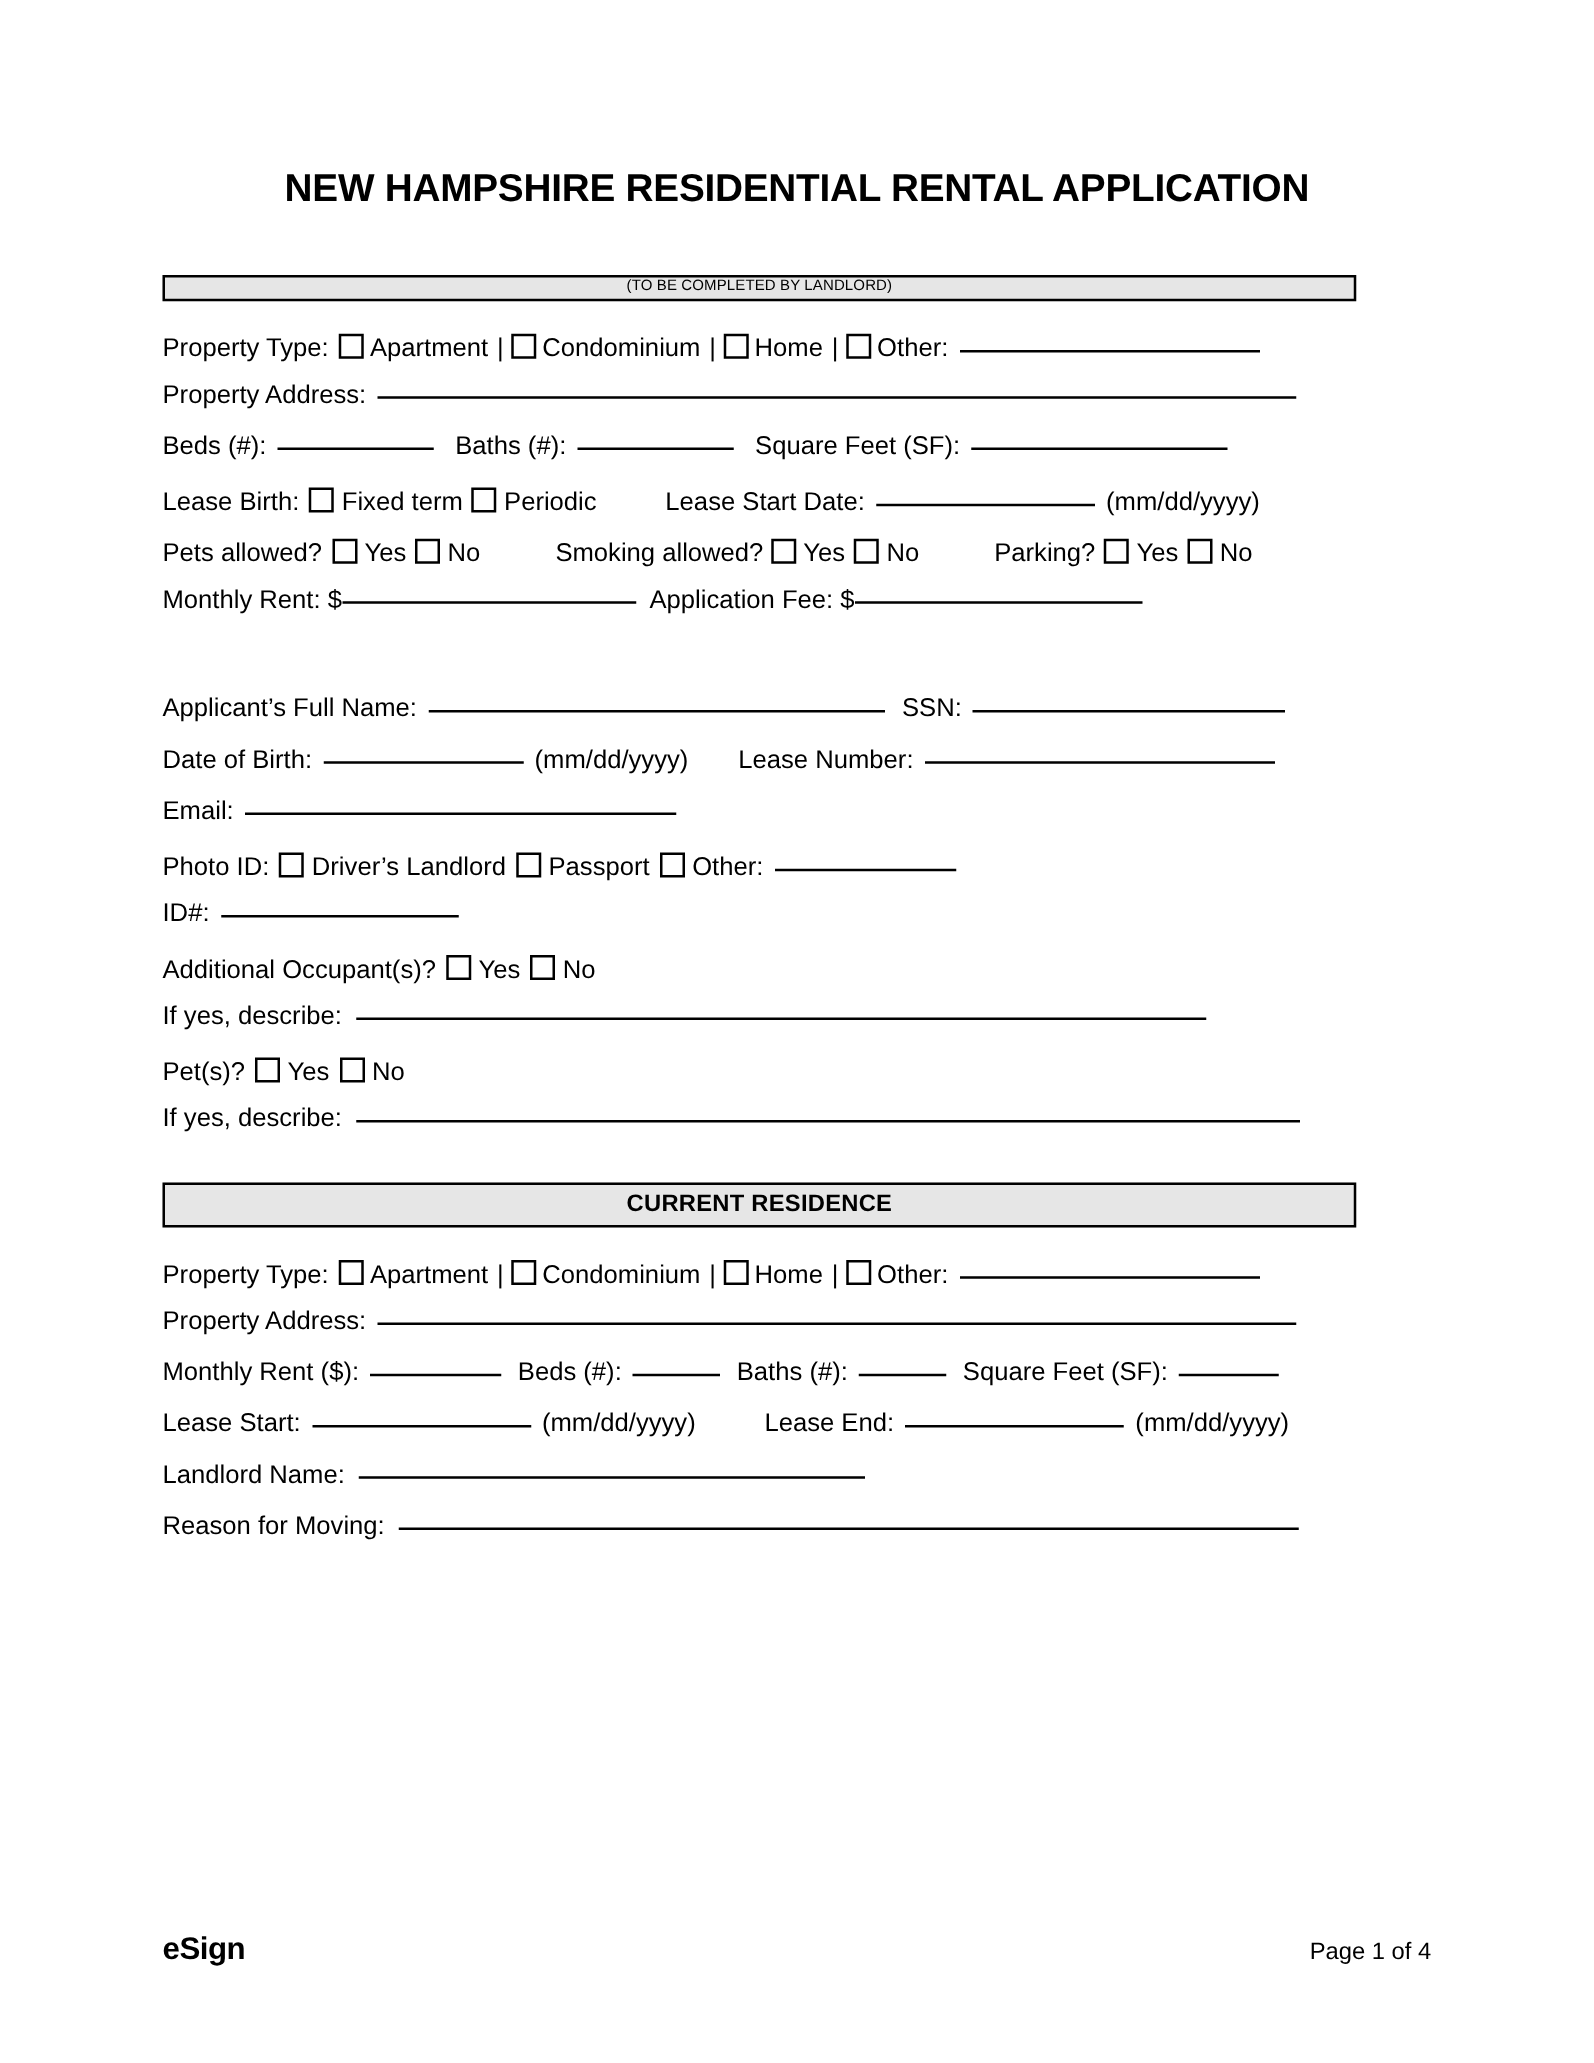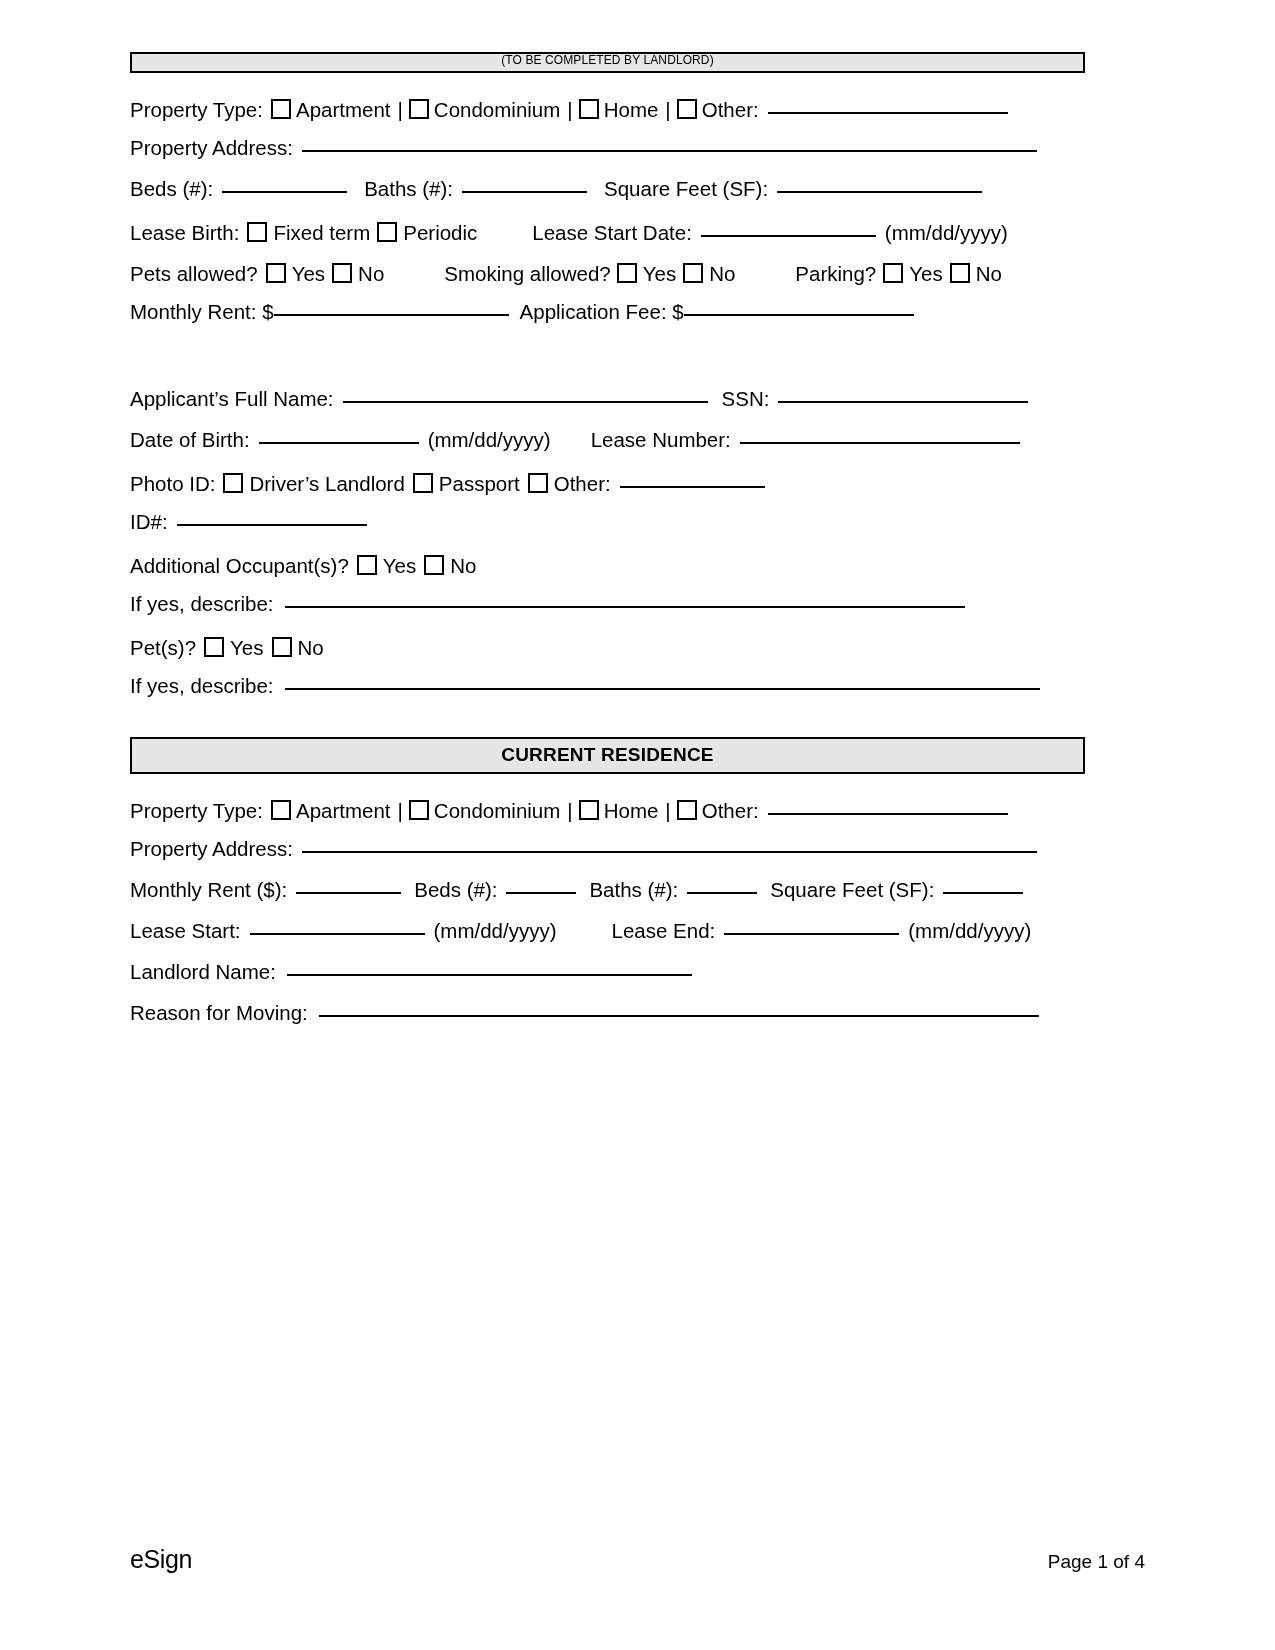--- a/index.html
+++ b/index.html
@@ -108,34 +108,35 @@
     position: absolute;
     left: 130px;
     right: 130px;
     top: 1545px;
     display: flex;
     justify-content: space-between;
     align-items: baseline;
   }
   .footer .brand {
     font-size: 25px;
-    font-weight: normal;
+    font-weight: bold;
     letter-spacing: -0.4px;
   }
   .footer .pagenum {
     font-size: 19px;
   }
   .gap-md { height: 24px; }
   .gap-lg { height: 30px; }
 </style>
 </head>
 <body>
 
 <div class="page">
 
+  <div class="doc-title">NEW HAMPSHIRE RESIDENTIAL RENTAL APPLICATION</div>
 
   <div class="gap-lg"></div>
   <div style="height:22px"></div>
 
   <div class="section-bar tall">
     <div class="bar-sub">(TO BE COMPLETED BY LANDLORD)</div>
   </div>
 
   <div class="gap-md"></div>
 
@@ -271,20 +272,25 @@
       <span class="sp" style="width:9px"></span>
       <span class="rule" style="width:160px"></span>
       <span class="sp" style="width:9px"></span>
       <span>(mm/dd/yyyy)</span>
       <span class="sp" style="width:40px"></span>
       <span class="lbl">Lease Number:</span>
       <span class="sp" style="width:9px"></span>
       <span class="rule" style="width:280px"></span>
     </div>
 
+    <div class="row">
+      <span class="lbl">Email:</span>
+      <span class="sp" style="width:9px"></span>
+      <span class="rule" style="width:345px"></span>
+    </div>
 
     <div class="row">
       <span class="lbl">Photo ID:</span>
       <span class="sp" style="width:8px"></span>
       <span class="cb"></span>
       <span class="sp" style="width:6px"></span>
       <span>Driver’s Landlord</span>
       <span class="sp" style="width:8px"></span>
       <span class="cb"></span>
       <span class="sp" style="width:6px"></span>

